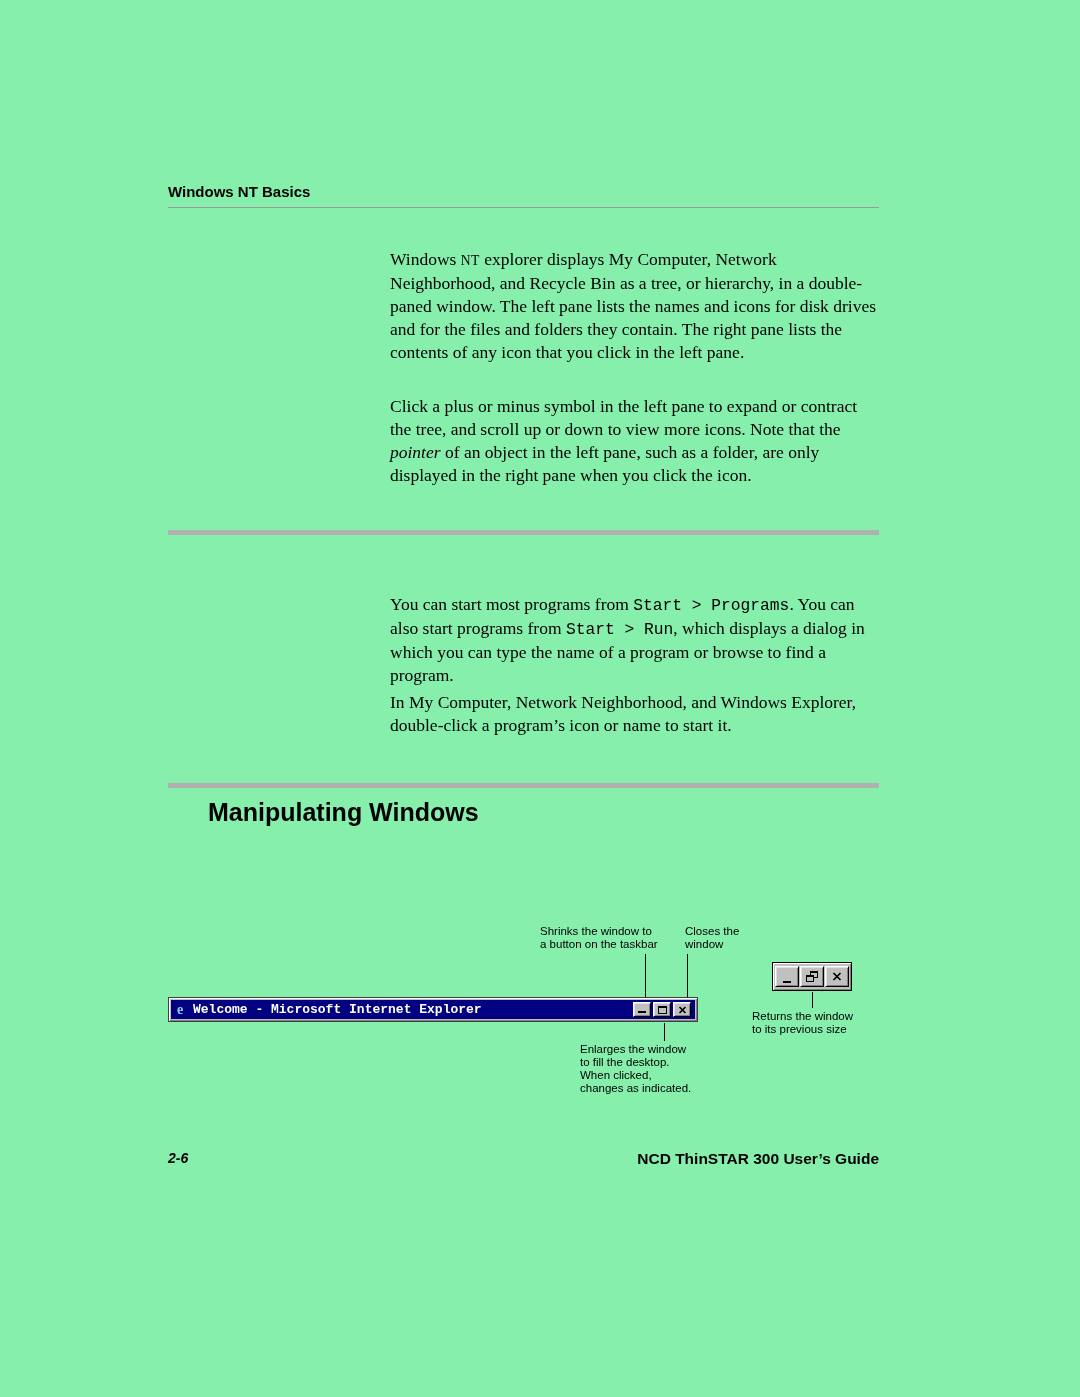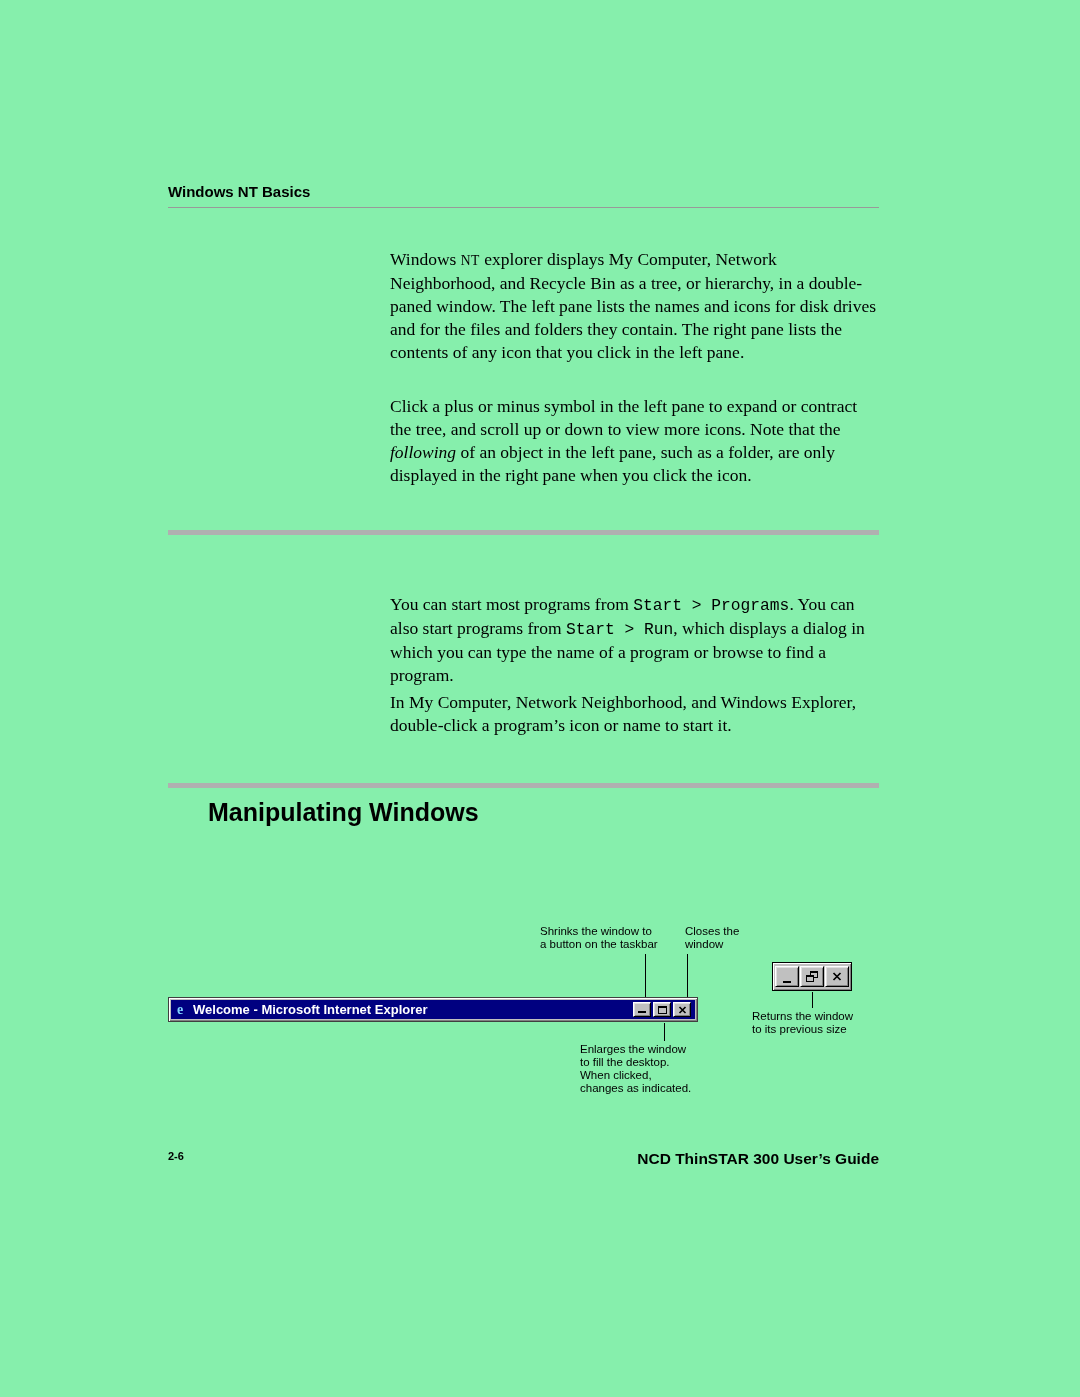--- a/index.html
+++ b/index.html
@@ -110,48 +110,48 @@
     display:flex; align-items:center;
     padding:0 2px;
   }
   .ie-icon {
     width:14px; height:14px; flex:0 0 auto;
     display:flex; align-items:center; justify-content:center;
     color:#7fd4ff; font-family:"Liberation Serif", serif;
     font-weight:bold; font-size:14px; line-height:14px;
   }
   .title-text {
-    color:#ffffff; font-family:Liberation Sans, sans-serif;
+    color:#ffffff; font-family:Liberation Mono, monospace;
     font-weight:bold; font-size:13px; margin-left:6px;
     white-space:nowrap; overflow:hidden;
   }
   .tb-buttons { margin-left:auto; display:flex; gap:2px; padding-right:2px; }
 
   
   .footer-left {
     position:absolute; left:168px; top:1150px;
-    font-family:"Liberation Sans", sans-serif; font-weight:bold; font-size:11px;
+    font-family:"Liberation Sans", sans-serif; font-weight:bold; font-size:14px;font-style:italic;
   }
   .footer-right {
     position:absolute; left:168px; top:1150px; width:711px; text-align:right;
     font-family:"Liberation Sans", sans-serif; font-weight:bold; font-size:15.5px;
   }
 </style>
 </head>
 <body>
 
 <div class="page">
 
   <header class="running-head">
     <span>Windows NT Basics</span>
   </header>
 
   <p class="para" id="p1"><span>Windows </span><span class="sc">NT</span><span> explorer displays My Computer, Network Neighborhood, and Recycle Bin as a tree, or hierarchy, in a double-paned window. The left pane lists the names and icons for disk drives and for the files and folders they contain. The right pane lists the contents of any icon that you click in the left pane.</span></p>
 
-  <p class="para" id="p2"><span>Click a plus or minus symbol in the left pane to expand or contract the tree, and scroll up or down to view more icons. Note that the </span><span class="it">following</span><span> of an object in the left pane, such as a folder, are only displayed in the right pane when you click the icon.</span></p>
+  <p class="para" id="p2"><span>Click a plus or minus symbol in the left pane to expand or contract the tree, and scroll up or down to view more icons. Note that the </span><span class="it">pointer</span><span> of an object in the left pane, such as a folder, are only displayed in the right pane when you click the icon.</span></p>
 
   <div class="divider" id="bar1"></div>
 
   <p class="para" id="p3"><span>You can start most programs from </span><span class="code">Start &gt; Programs</span><span>. You can also start programs from </span><span class="code">Start &gt; Run</span><span>, which displays a dialog in which you can type the name of a program or browse to find a program.</span></p>
 
   <p class="para" id="p4">In My Computer, Network Neighborhood, and Windows Explorer, double-click a program’s icon or name to start it.</p>
 
   <div class="divider" id="bar2"></div>
   <h1 class="section-heading" id="h-manip">Manipulating Windows</h1>
 

